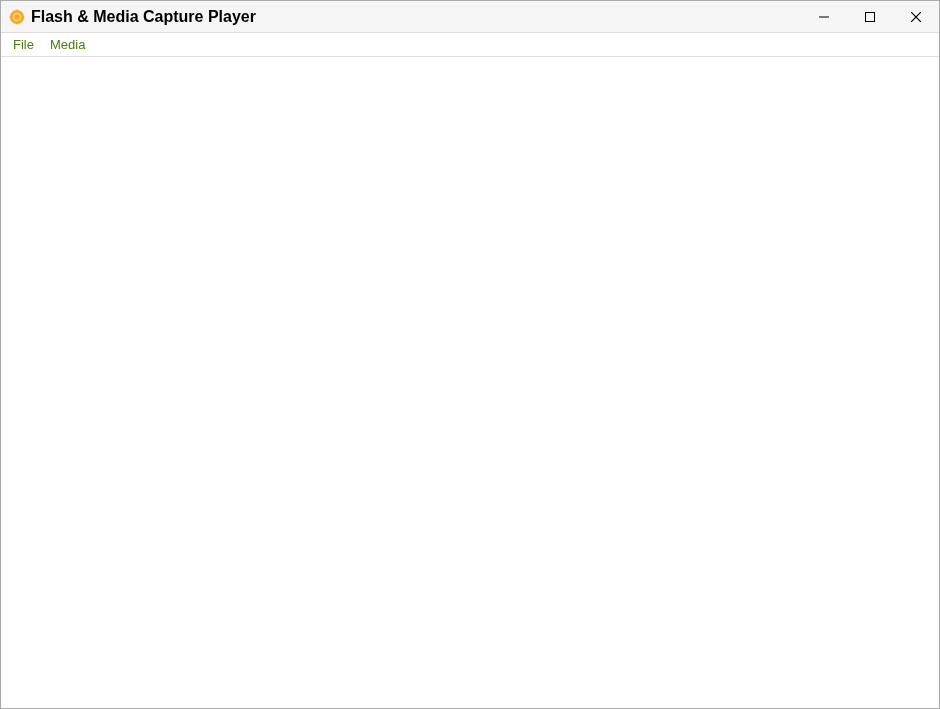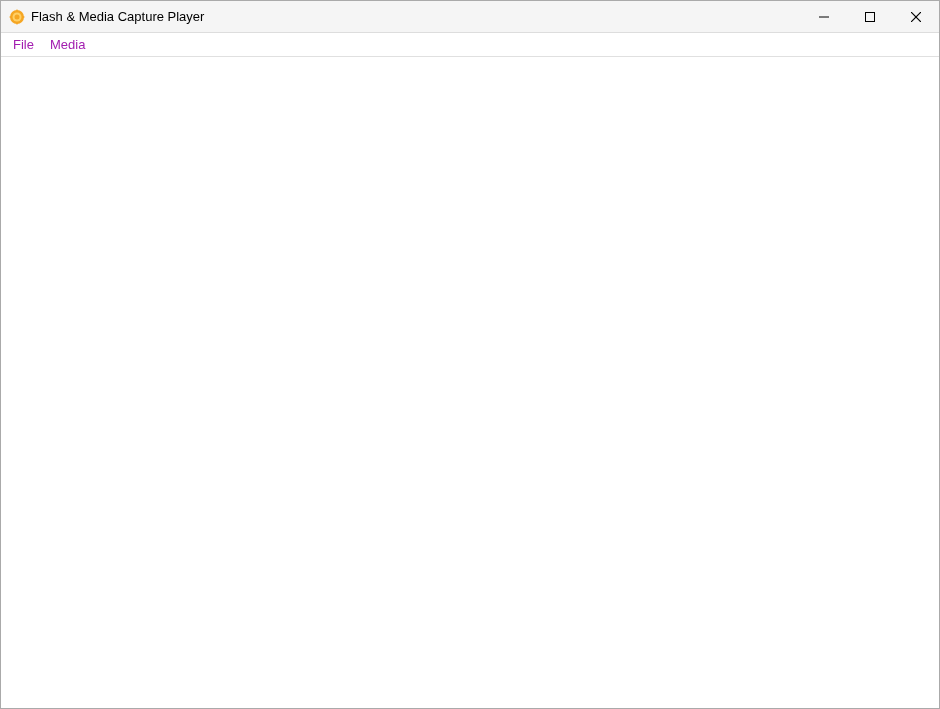--- a/index.html
+++ b/index.html
@@ -44,22 +44,23 @@
       gap: 6px;
     }
 
     .app-icon {
       width: 16px;
       height: 16px;
       flex-shrink: 0;
     }
 
     .title-text {
-      font-size: 13px;
+      font-size: 16px;
       color: #000;
+      font-weight: bold;
     }
 
     .title-bar-controls {
       display: flex;
       align-items: center;
       height: 32px;
     }
 
     .title-btn {
       width: 46px;
@@ -87,21 +88,21 @@
       align-items: center;
       padding: 0 4px;
       border-bottom: 1px solid #e0e0e0;
       flex-shrink: 0;
     }
 
     .menu-item {
       padding: 2px 8px;
       cursor: pointer;
       font-size: 13px;
-      color: #a21caf;
+      color: #4d7c0f;
       height: 22px;
       display: flex;
       align-items: center;
       border-radius: 2px;
     }
 
     .content-area {
       flex: 1;
       background: #ffffff;
       position: relative;

